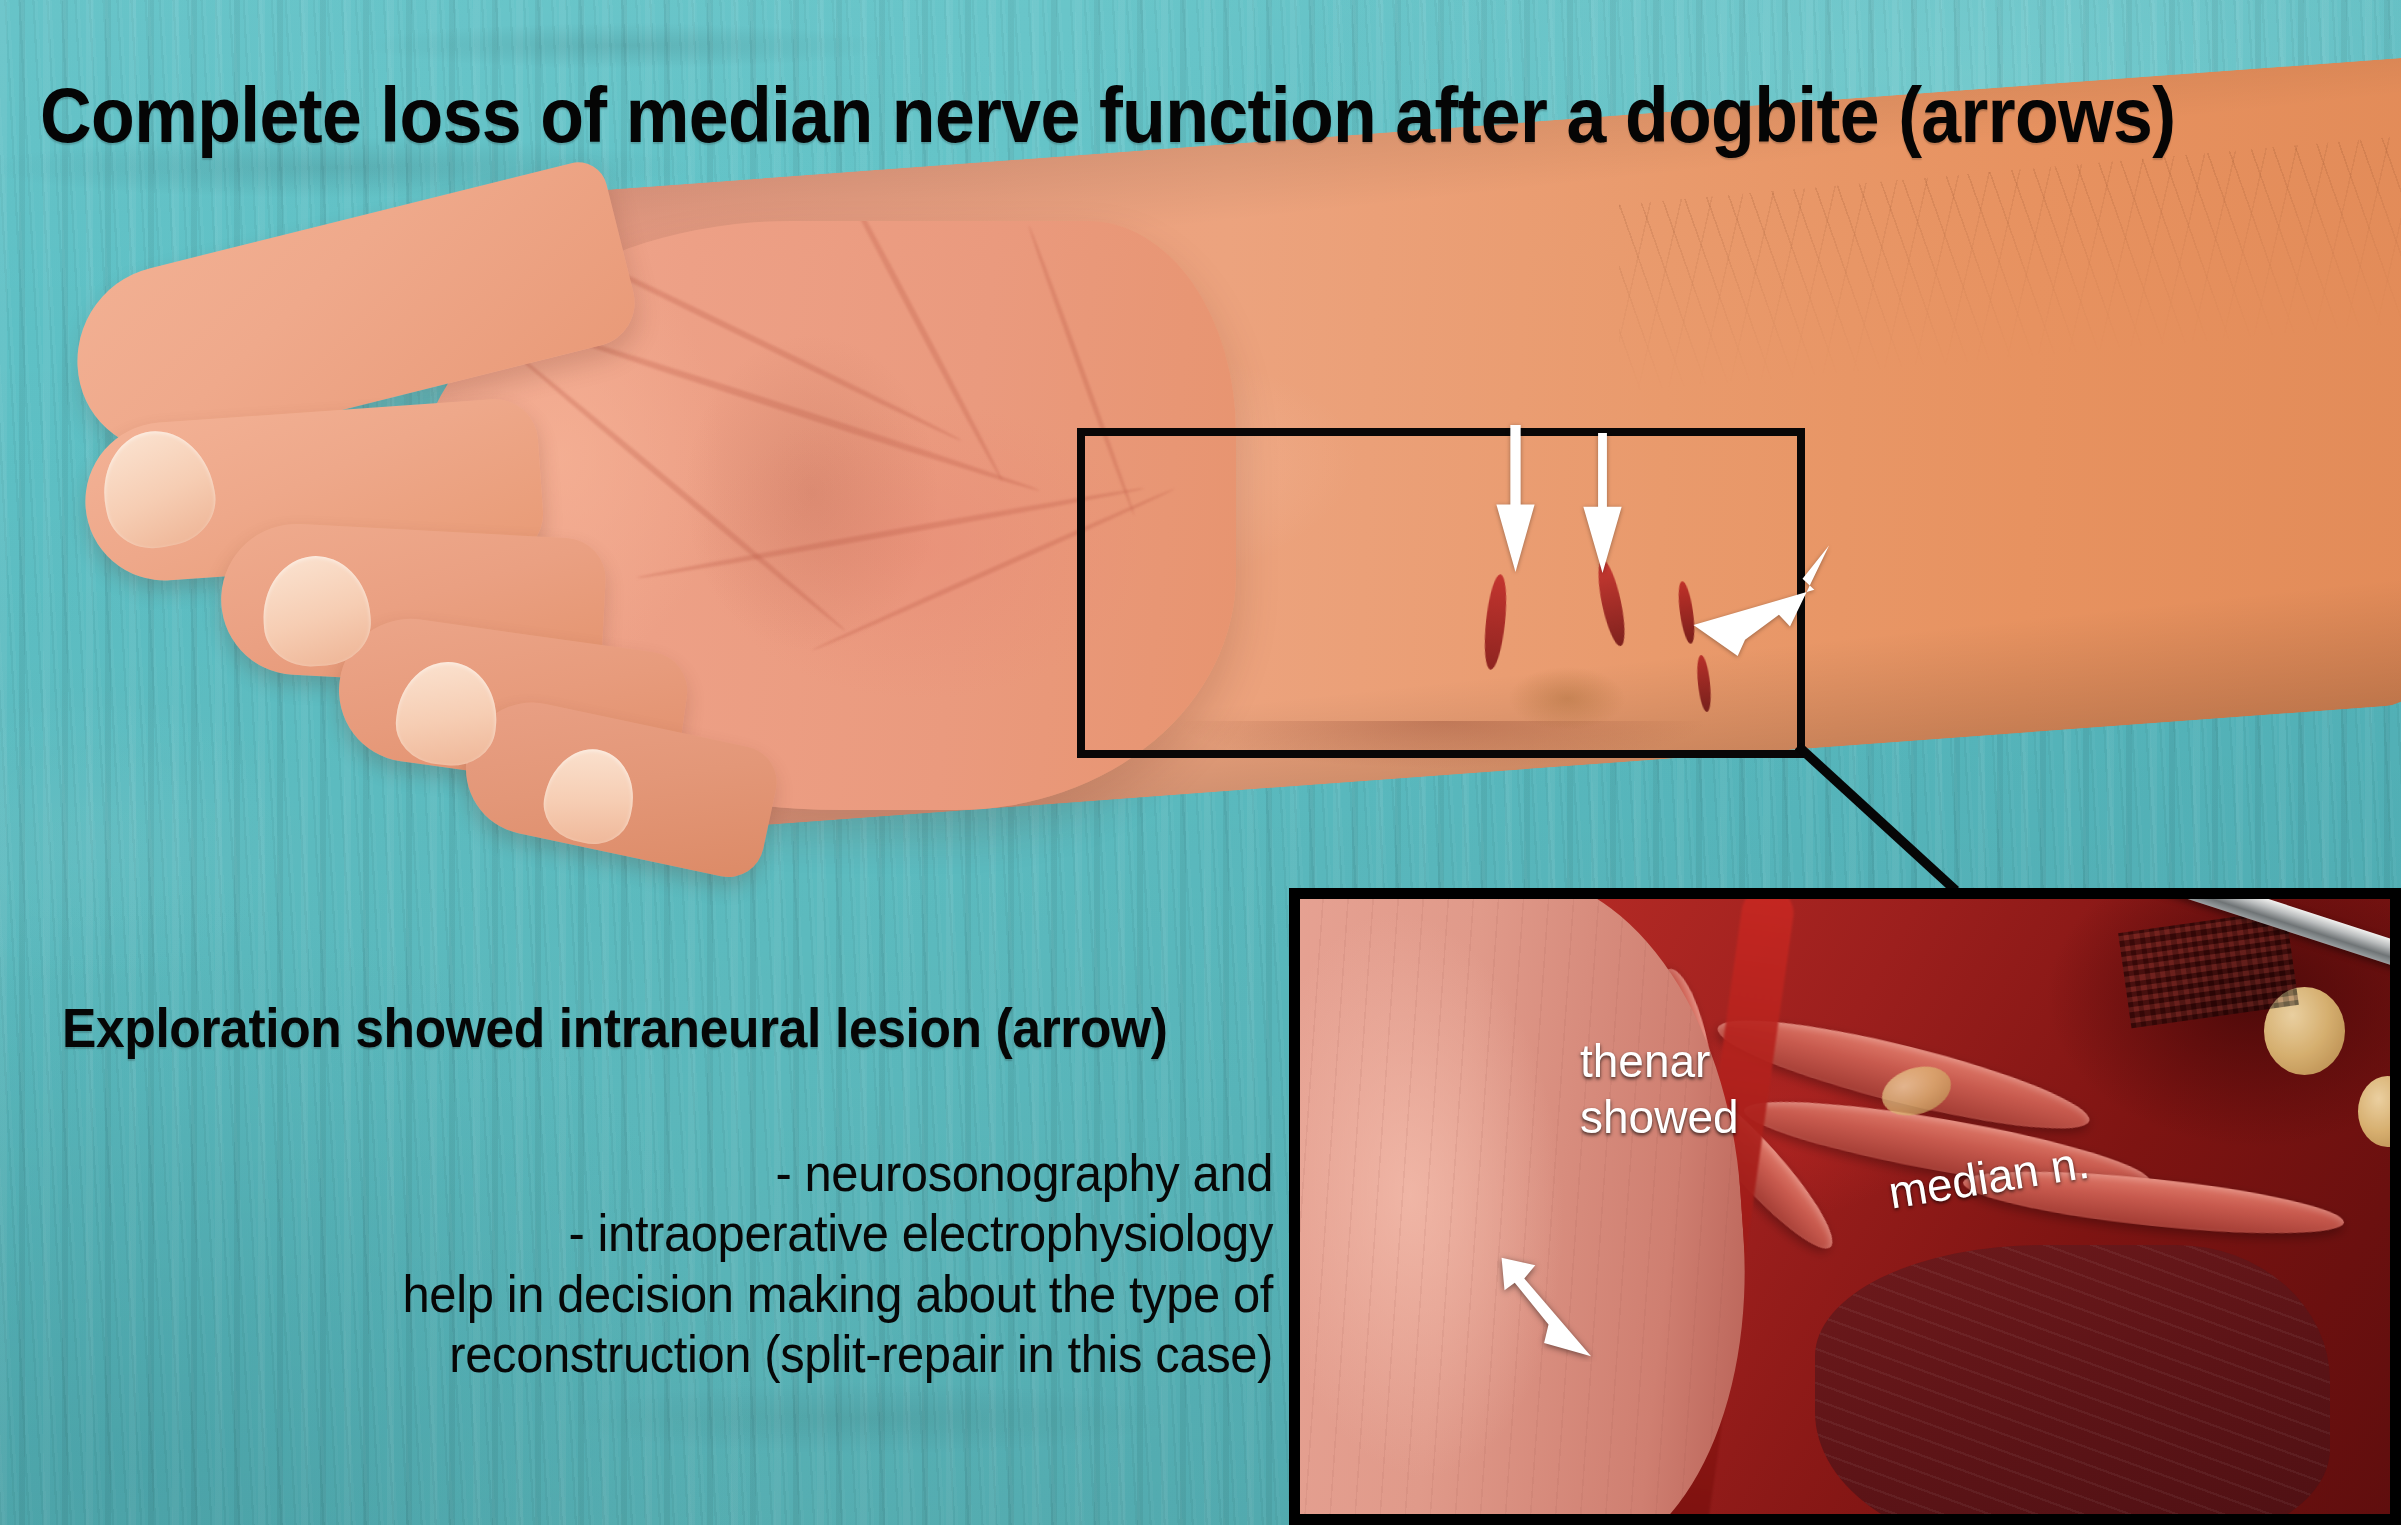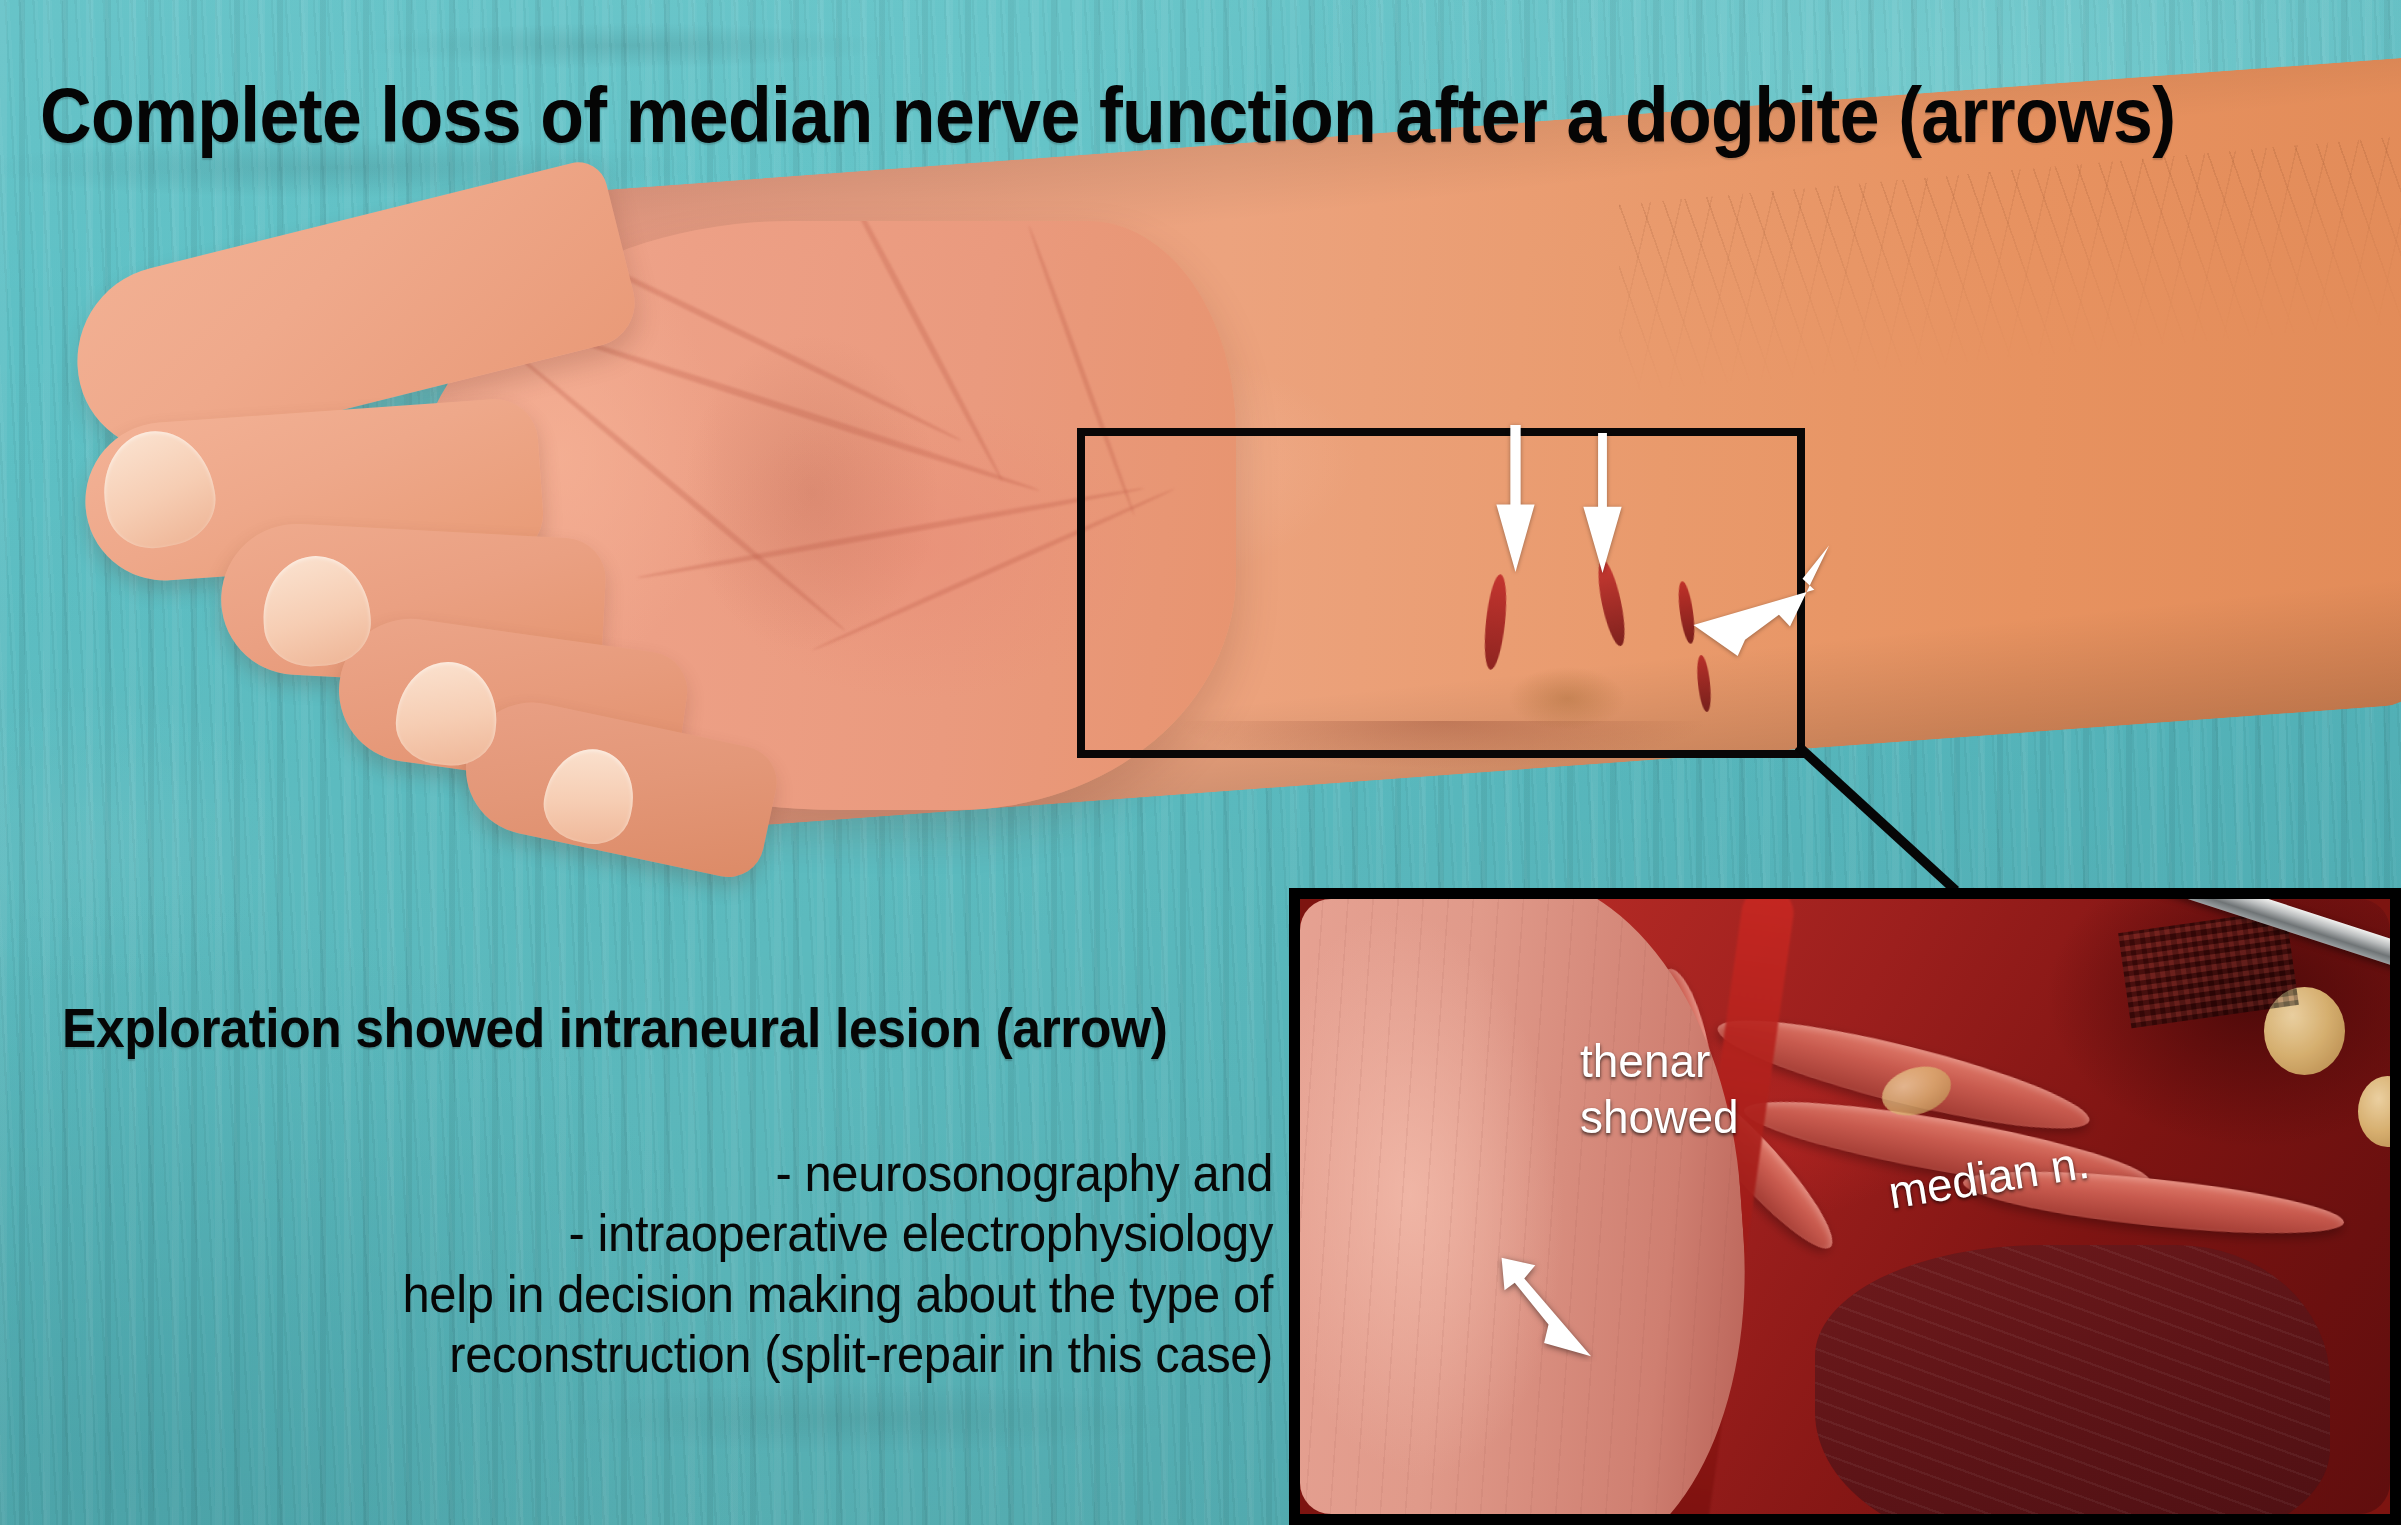--- a/index.html
+++ b/index.html
@@ -175,21 +175,21 @@
   .body-lines div{white-space:nowrap;}
 
   
   .inset{
     position:absolute;left:1289px;top:888px;width:1112px;height:637px;
     border:11.8px solid #000;
     box-sizing:border-box;
     overflow:hidden;
     background:#7d1410;
   }
-  .inset-photo{position:absolute;inset:0;overflow:hidden;border-radius:31px;}
+  .inset-photo{position:absolute;inset:0;overflow:hidden;}
 
   .skin-flap{
     position:absolute;left:-29px;top:-22px;width:471px;height:692px;
     background:
       radial-gradient(ellipse 206px 383px at 30% 45%, rgba(242,186,170,.85), rgba(242,186,170,0) 74%),
       linear-gradient(100deg,#e7a394 0%,#e09a8a 40%,#cf7f71 78%,#b45c52 100%);
     border-radius:0 44% 40% 0 / 0 48% 46% 0;
     transform:rotate(-4deg);
   }
   .skin-flap-lines{

